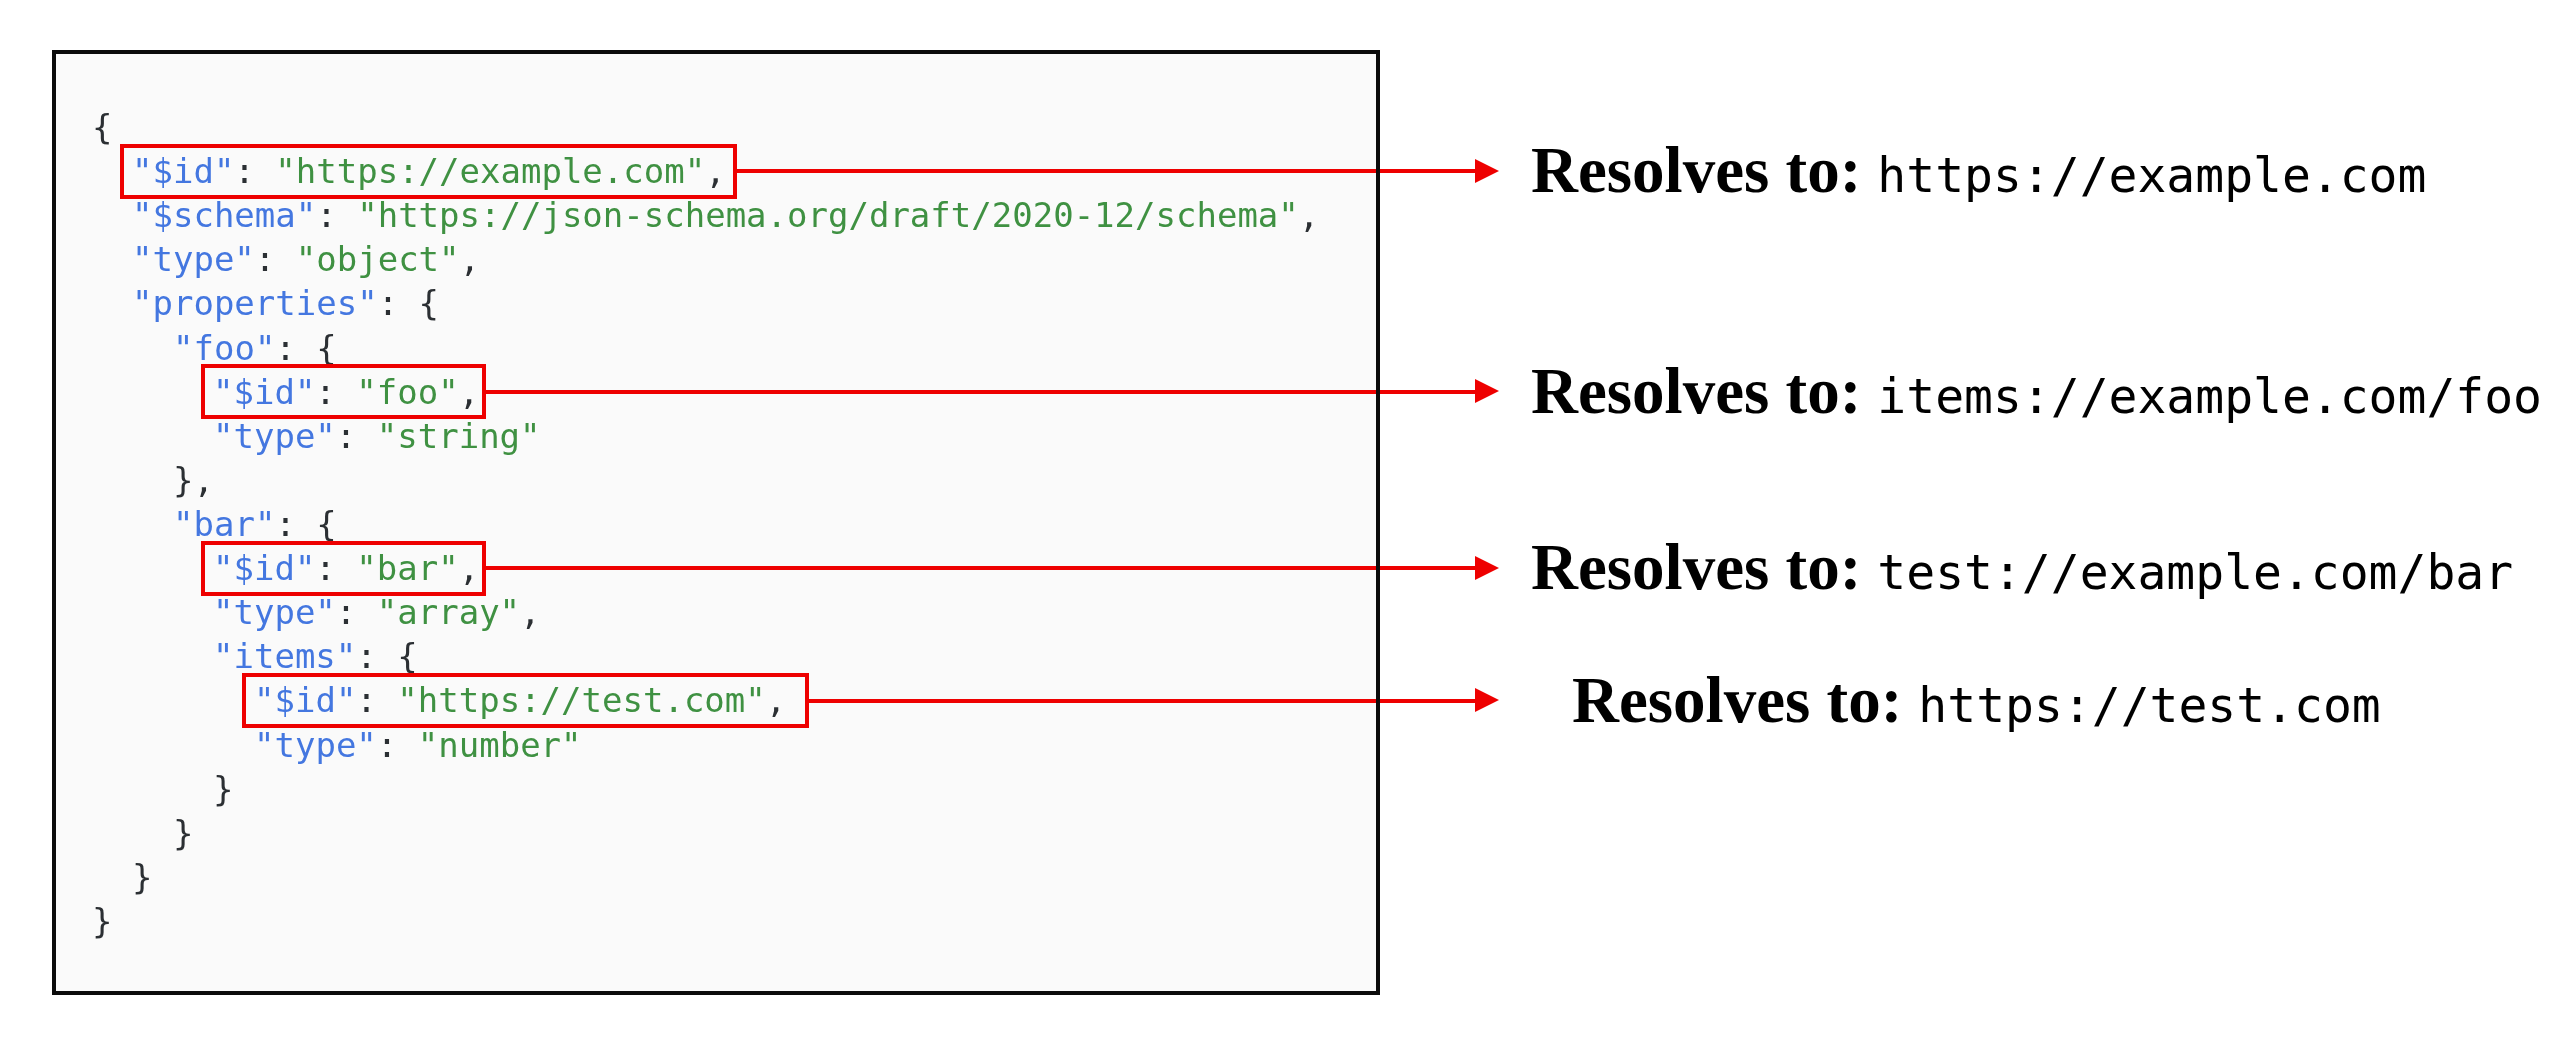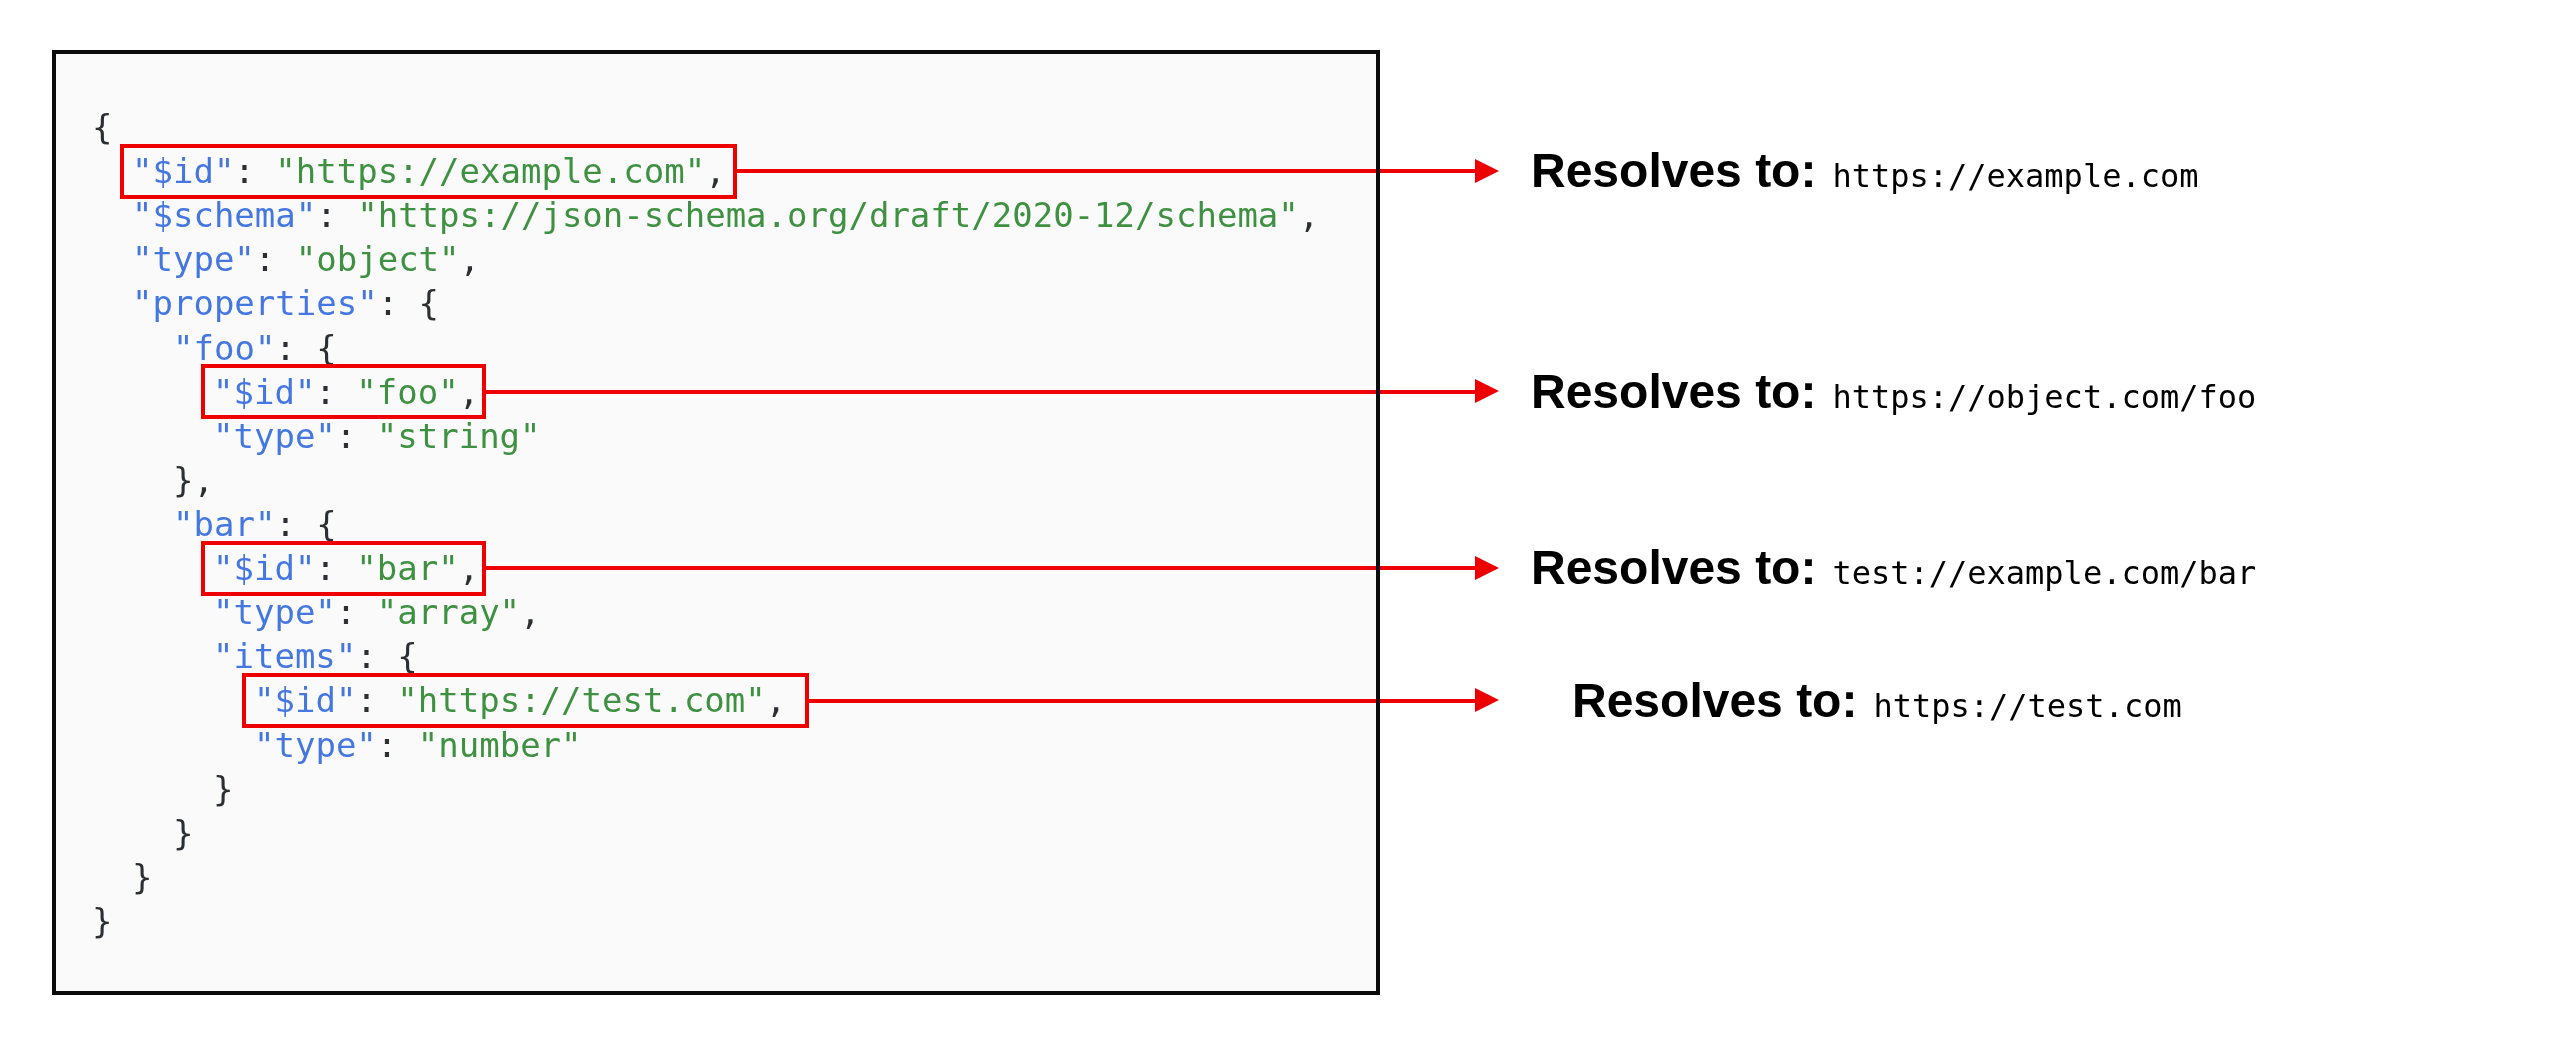--- a/index.html
+++ b/index.html
@@ -71,28 +71,28 @@
   }
   .annotation {
     position: absolute;
     z-index: 6;
     height: 51px;
     line-height: 51px;
     white-space: nowrap;
     color: #000000;
   }
   .anno-label {
-    font-family: Liberation Sans, sans-serif;
+    font-family: Liberation Serif, serif;
     font-weight: bold;
-    font-size: 48px;
+    font-size: 65px;
   }
   .anno-value {
     font-family: "DejaVu Sans Mono", monospace;
     font-weight: normal;
-    font-size: 32px;
+    font-size: 48px;
     margin-left: 16px;
   }
 </style>
 </head>
 <body>
 
 <div id="canvas">
   <div class="panel-bg" style="background: rgb(250, 250, 250);"></div>
   <div id="code-layer">
       <div class="code-line" style="left: 92px; top: 105px;"><span class="tok-punc" style="color: rgb(43, 47, 51);">{</span></div>
@@ -125,18 +125,18 @@
       <div class="hl-box" style="border-color: rgb(238, 0, 0); left: 201px; top: 541px; width: 285px; height: 55px;"></div>
       <div class="arrow-line" style="background: rgb(238, 0, 0); left: 486px; top: 566px; width: 989px;"></div>
       <div class="arrow-head" style="border-left-color: rgb(238, 0, 0); left: 1475px; top: 556px;"></div>
       <div class="hl-box" style="border-color: rgb(238, 0, 0); left: 242px; top: 673px; width: 567px; height: 55px;"></div>
       <div class="arrow-line" style="background: rgb(238, 0, 0); left: 809px; top: 699px; width: 666px;"></div>
       <div class="arrow-head" style="border-left-color: rgb(238, 0, 0); left: 1475px; top: 688px;"></div>
     </div>
   <div class="panel-border" style="border-color: rgb(11, 11, 11);"></div>
   <div id="annotation-layer">
       <div class="annotation" style="left: 1531px; top: 145px; color: rgb(0, 0, 0);"><span class="anno-label">Resolves to:</span><span class="anno-value">https://example.com</span></div>
-      <div class="annotation" style="left: 1531px; top: 366px; color: rgb(0, 0, 0);"><span class="anno-label">Resolves to:</span><span class="anno-value">https://object.com/foo</span></div>
+      <div class="annotation" style="left: 1531px; top: 366px; color: rgb(0, 0, 0);"><span class="anno-label">Resolves to:</span><span class="anno-value">items://example.com/foo</span></div>
       <div class="annotation" style="left: 1531px; top: 542px; color: rgb(0, 0, 0);"><span class="anno-label">Resolves to:</span><span class="anno-value">test://example.com/bar</span></div>
       <div class="annotation" style="left: 1531px; top: 675px; color: rgb(0, 0, 0); margin-left: 41px;"><span class="anno-label">Resolves to:</span><span class="anno-value">https://test.com</span></div>
     </div>
 </div>
 
 
 </body></html>

